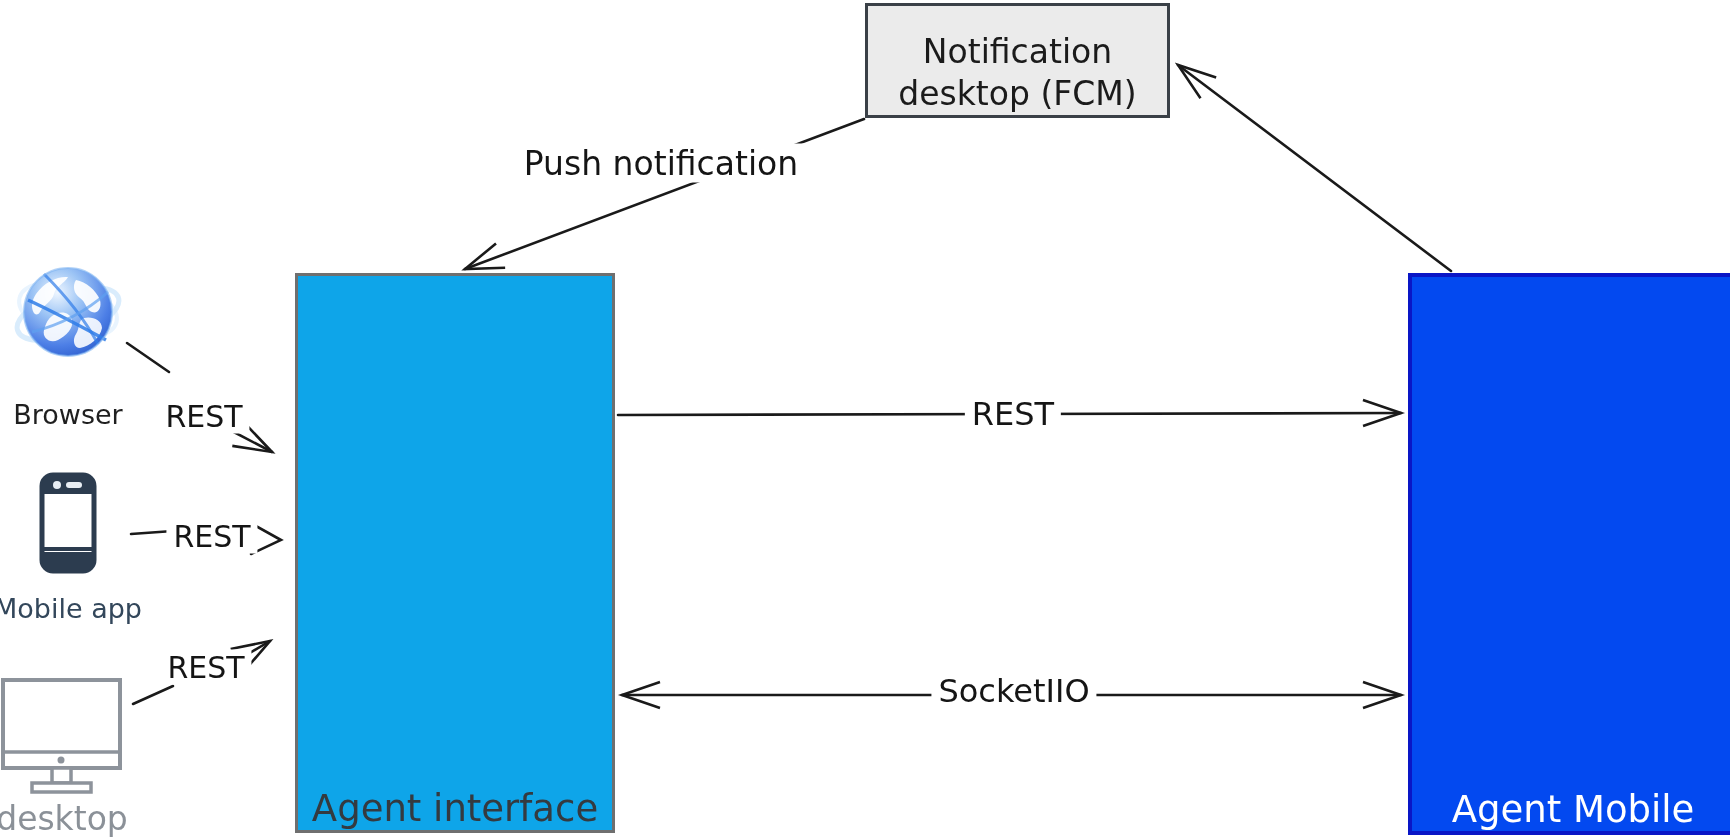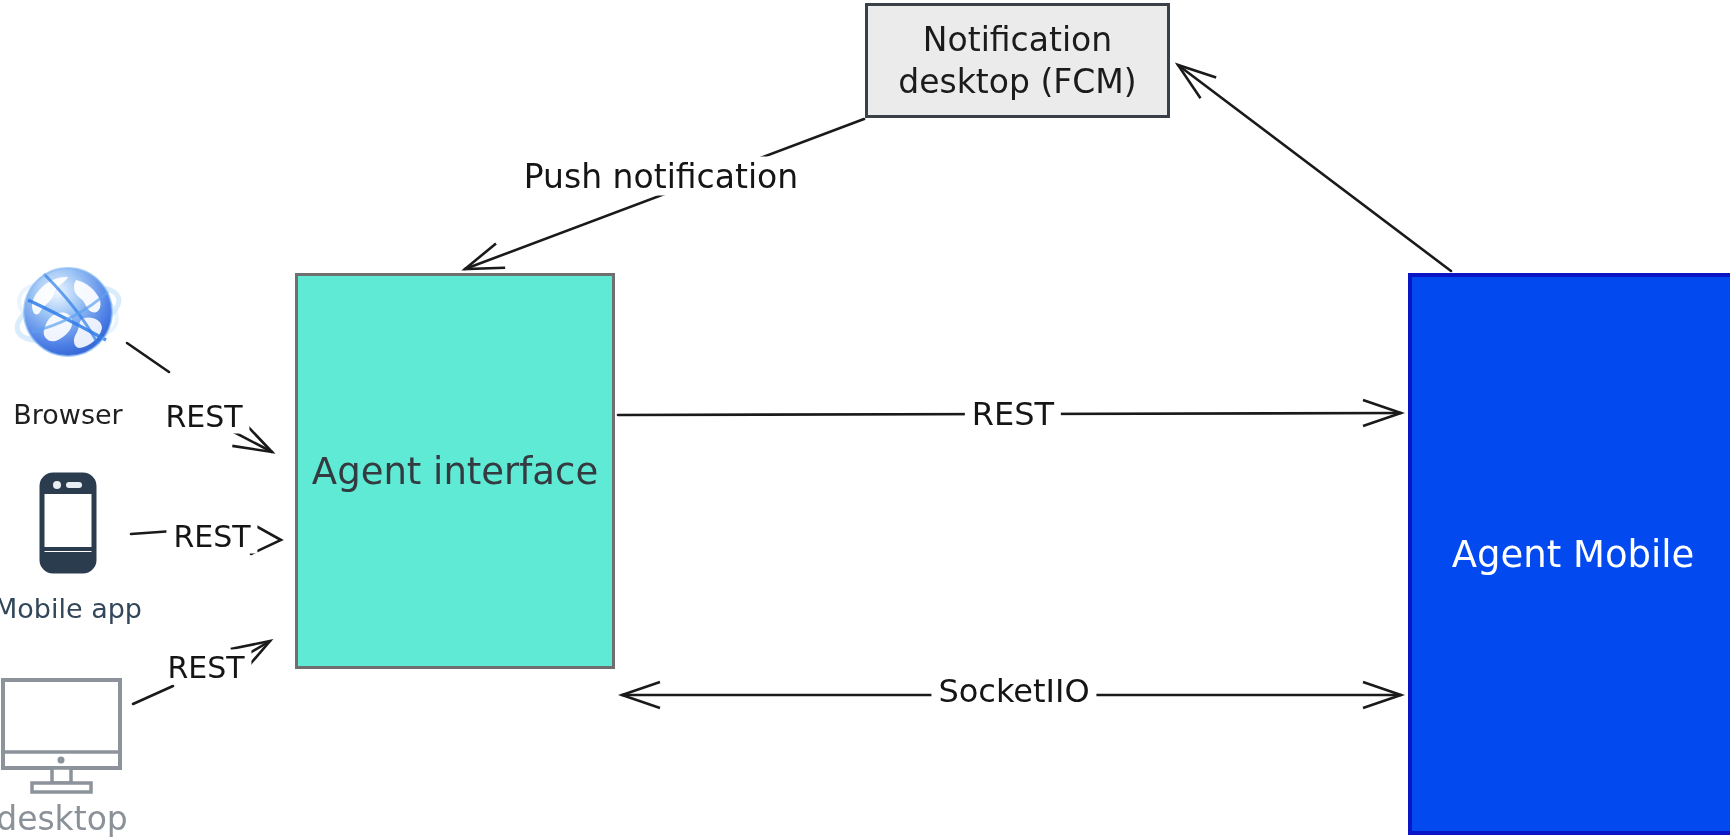--- a/index.html
+++ b/index.html
@@ -1,27 +1,27 @@
 <!DOCTYPE html>
 <html><head>
 <meta charset="utf-8">
 <style>
   html,body{margin:0;padding:0;background:#ffffff;}
   #canvas{
     position:relative;width:1730px;height:838px;background:#ffffff;overflow:hidden;
     font-family:"DejaVu Sans",sans-serif;color:#1a1a1a;
   }
-  .node{position:absolute;display:flex;align-items:center;justify-content:center;box-sizing:border-box;text-align:center;}
+  .node{position:absolute;display:flex;align-items:flex-end;justify-content:center;box-sizing:border-box;text-align:center;}
   #notification-box{
     left:865px;top:3px;width:305px;height:115px;
     background:#ebebeb;border:3px solid #3a4047;font-size:33px;line-height:42px;color:#1b1b1b;
   }
   #interface-box{
-    left:295px;top:273px;width:320px;height:396px;
-    background:#5eead4;border:3px solid #6f6f6f;font-size:37px;color:#343a40;
+    left:295px;top:273px;width:320px;height:560px;
+    background:#0ea5e9;border:3px solid #6f6f6f;font-size:37px;color:#343a40;
   }
   #manager-box{
     left:1408px;top:273px;width:330px;height:562px;
     background:#0349f0;border:4px solid #0a16c6;font-size:37px;color:#ffffff;
   }
   #arrow-layer{position:absolute;left:0;top:0;width:1730px;height:838px;pointer-events:none;z-index:5;}
   .edge-label{
     position:absolute;transform:translate(-50%,-50%);white-space:nowrap;z-index:6;
     background:#ffffff;padding:0 7px;color:#151515;
   }
@@ -68,21 +68,21 @@
       <path d="M230,430 L272,452" marker-end="url(#ah)"></path>
 
       <path d="M131,534 L173,531"></path>
       <path d="M254,525 L281,540 L251,554"></path>
 
       <path d="M133,704 L173,686"></path>
       <path d="M236,661 L270,641" marker-end="url(#ah)"></path>
     </g>
   </svg>
 
-  <div class="edge-label" style="left:661px;top:176px;font-size:33px;">Push notification</div>
+  <div class="edge-label" style="left:661px;top:163px;font-size:33px;">Push notification</div>
   <div class="edge-label" style="left:1013px;top:414px;font-size:32px;">REST</div>
   <div class="edge-label" style="left:990px;top:691px;font-size:32px;margin-left:24px;">SocketIIO</div>
   <div class="edge-label" style="left:204px;top:416px;font-size:30px;">REST</div>
   <div class="edge-label" style="left:212px;top:536px;font-size:30px;">REST</div>
   <div class="edge-label" style="left:206px;top:667px;font-size:30px;">REST</div>
 
   <svg class="icon" style="left:14px;top:252px;" width="108" height="118" viewBox="0 0 108 118">
     <defs>
       <radialGradient id="gsky" cx="38%" cy="28%" r="80%">
         <stop offset="0%" stop-color="#eef6ff"></stop>

